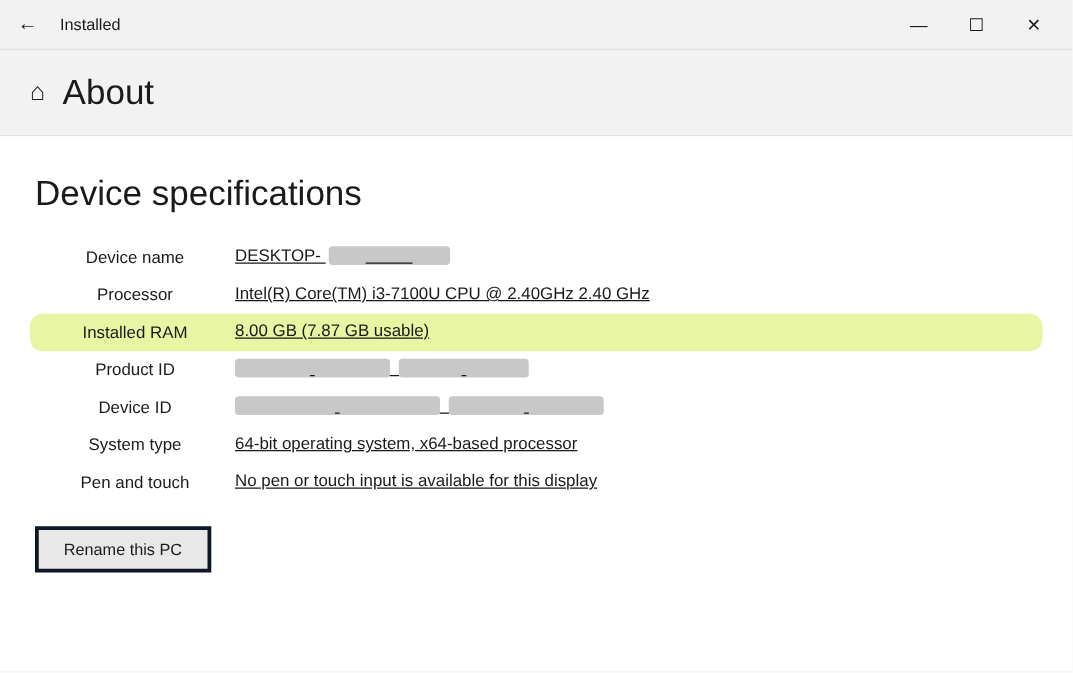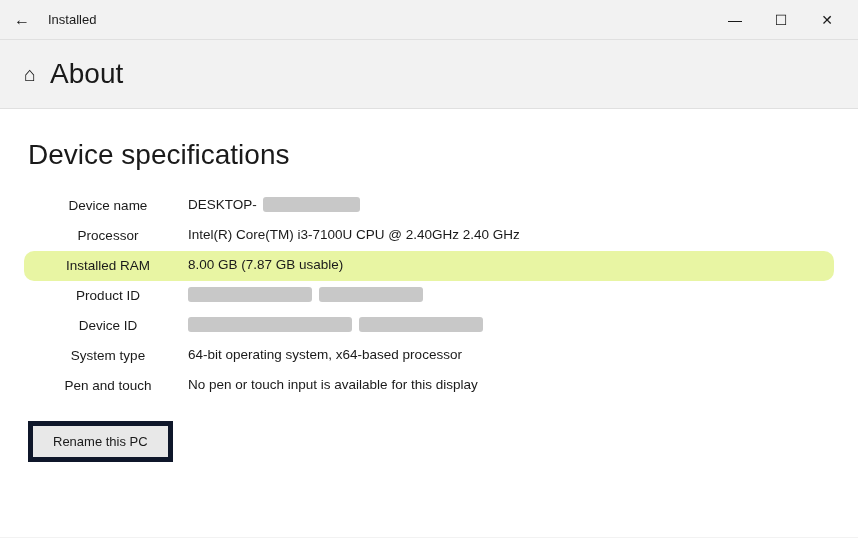--- a/index.html
+++ b/index.html
@@ -138,27 +138,28 @@
       font-size: 13.5px;
       color: #1a1a1a;
       padding-top: 1px;
       text-align: center;
     }
 
     .spec-value {
       font-size: 13.5px;
       color: #1a1a1a;
       flex: 1;
+      text-decoration: underline;
     }
 
     .rename-btn {
       margin-top: 20px;
       padding: 8px 20px;
       background: #e8e8e8;
-      border: 5px solid #0f172a;
+      border: 3px solid #0f172a;
       font-size: 13px;
       color: #1a1a1a;
       cursor: pointer;
       font-family: 'Segoe UI', sans-serif;
     }
   </style>
 </head>
 <body>
 
 <div class="title-bar">

